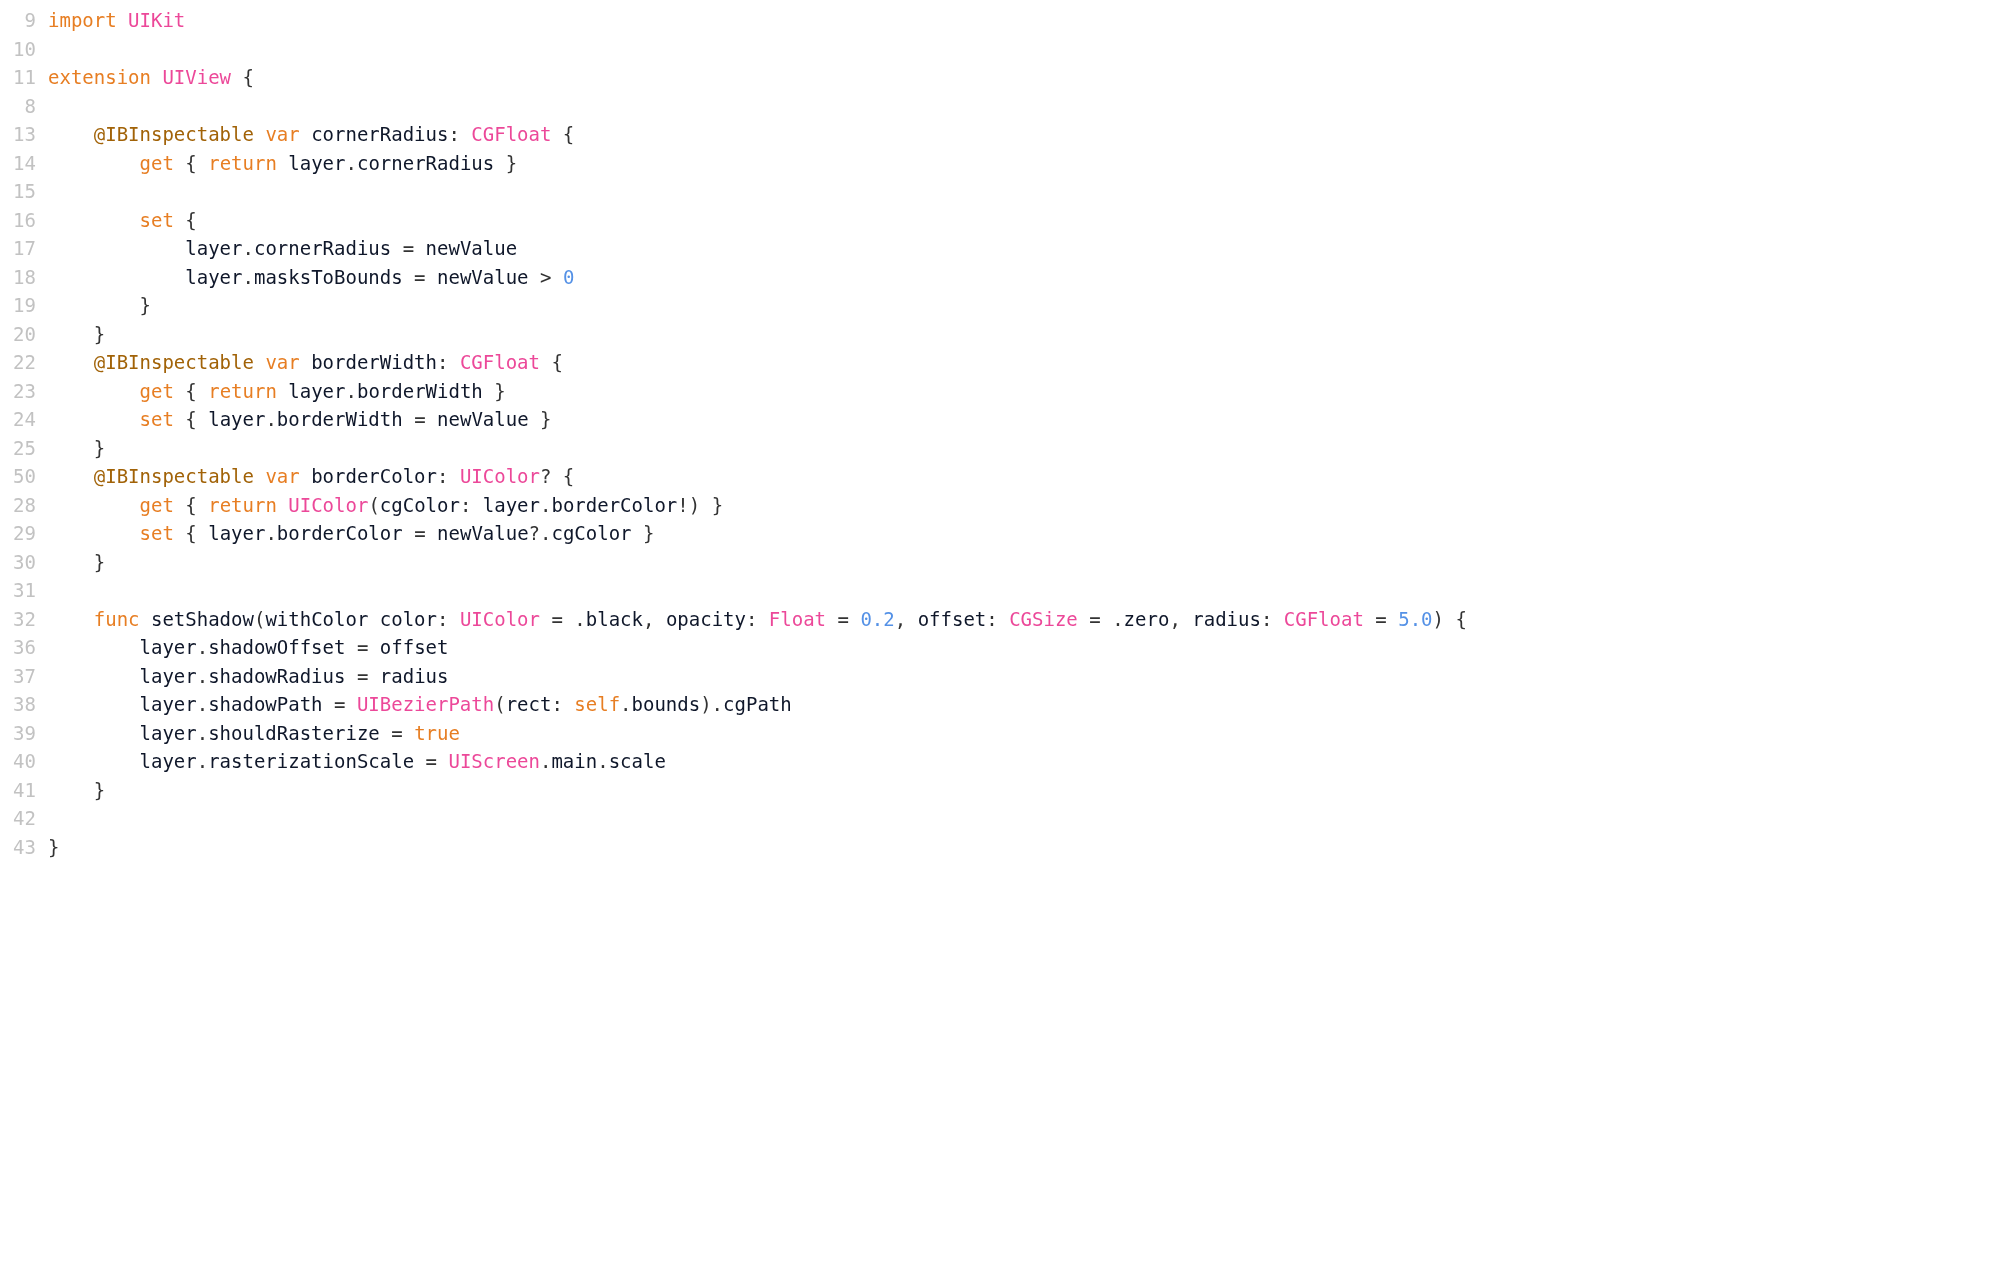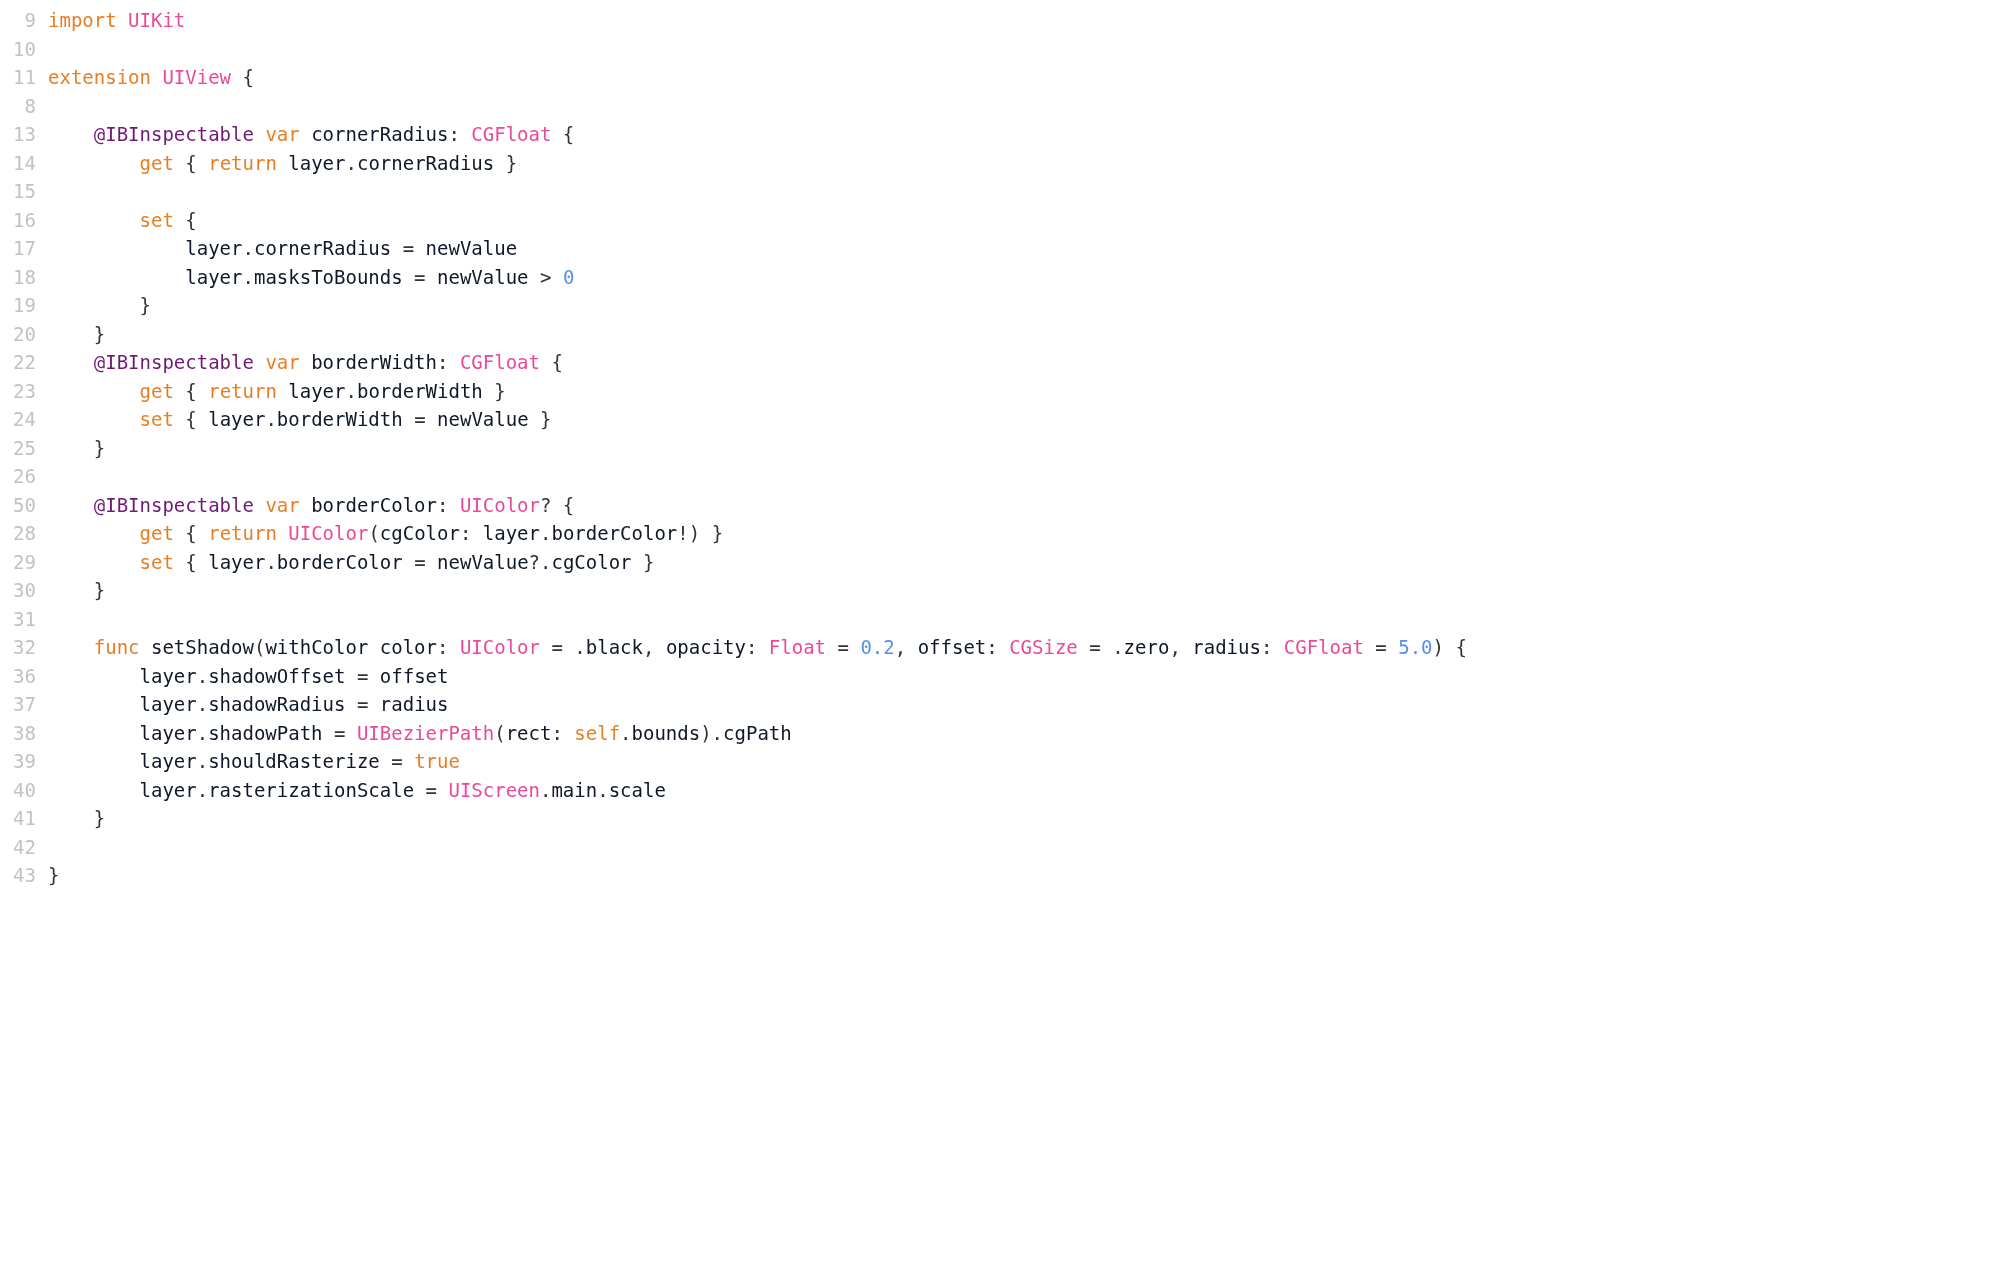--- a/index.html
+++ b/index.html
@@ -24,21 +24,21 @@
     color: #c2c2c2;
     padding-right: 12px;
     user-select: none;
     flex: 0 0 auto;
   }
   .code {
     flex: 1 1 auto;
   }
   
   .kw { color: #e77e23; }        
-  .attr { color: #701a75; text-align: center; }      
+  .attr { color: #a16207; text-align: center; }      
   .type { color: #ec4899; }      
   .id { color: #0f172a; }        
   .punc { color: #333333; }      
   .plain { color: #333333; }
   .num { color: #5491e6; }
 </style>
 </head>
 <body>
 
 <div class="editor" id="editor">
@@ -51,21 +51,20 @@
     <div class="line"><span class="gutter">15</span><span class="code">&nbsp;</span></div>
     <div class="line"><span class="gutter">16</span><span class="code"><span class="plain">        </span><span class="kw">set</span><span class="plain"> </span><span class="punc">{</span></span></div>
     <div class="line"><span class="gutter">17</span><span class="code"><span class="plain">            </span><span class="id">layer</span><span class="punc">.</span><span class="id">cornerRadius</span><span class="plain"> </span><span class="punc">=</span><span class="plain"> </span><span class="id">newValue</span></span></div>
     <div class="line"><span class="gutter">18</span><span class="code"><span class="plain">            </span><span class="id">layer</span><span class="punc">.</span><span class="id">masksToBounds</span><span class="plain"> </span><span class="punc">=</span><span class="plain"> </span><span class="id">newValue</span><span class="plain"> </span><span class="punc">&gt;</span><span class="plain"> </span><span class="num">0</span></span></div>
     <div class="line"><span class="gutter">19</span><span class="code"><span class="plain">        </span><span class="punc">}</span></span></div>
     <div class="line"><span class="gutter">20</span><span class="code"><span class="plain">    </span><span class="punc">}</span></span></div>
     <div class="line"><span class="gutter">22</span><span class="code"><span class="plain">    </span><span class="attr">@IBInspectable</span><span class="plain"> </span><span class="kw">var</span><span class="plain"> </span><span class="id">borderWidth</span><span class="punc">: </span><span class="type">CGFloat</span><span class="plain"> </span><span class="punc">{</span></span></div>
     <div class="line"><span class="gutter">23</span><span class="code"><span class="plain">        </span><span class="kw">get</span><span class="plain"> </span><span class="punc">{</span><span class="plain"> </span><span class="kw">return</span><span class="plain"> </span><span class="id">layer</span><span class="punc">.</span><span class="id">borderWidth</span><span class="plain"> </span><span class="punc">}</span></span></div>
     <div class="line"><span class="gutter">24</span><span class="code"><span class="plain">        </span><span class="kw">set</span><span class="plain"> </span><span class="punc">{</span><span class="plain"> </span><span class="id">layer</span><span class="punc">.</span><span class="id">borderWidth</span><span class="plain"> </span><span class="punc">=</span><span class="plain"> </span><span class="id">newValue</span><span class="plain"> </span><span class="punc">}</span></span></div>
     <div class="line"><span class="gutter">25</span><span class="code"><span class="plain">    </span><span class="punc">}</span></span></div>
-    <div class="line"><span class="gutter">26</span><span class="code">&nbsp;</span></div>
     <div class="line"><span class="gutter">50</span><span class="code"><span class="plain">    </span><span class="attr">@IBInspectable</span><span class="plain"> </span><span class="kw">var</span><span class="plain"> </span><span class="id">borderColor</span><span class="punc">: </span><span class="type">UIColor</span><span class="punc">? </span><span class="punc">{</span></span></div>
     <div class="line"><span class="gutter">28</span><span class="code"><span class="plain">        </span><span class="kw">get</span><span class="plain"> </span><span class="punc">{</span><span class="plain"> </span><span class="kw">return</span><span class="plain"> </span><span class="type">UIColor</span><span class="punc">(</span><span class="id">cgColor</span><span class="punc">: </span><span class="id">layer</span><span class="punc">.</span><span class="id">borderColor</span><span class="punc">!) </span><span class="punc">}</span></span></div>
     <div class="line"><span class="gutter">29</span><span class="code"><span class="plain">        </span><span class="kw">set</span><span class="plain"> </span><span class="punc">{</span><span class="plain"> </span><span class="id">layer</span><span class="punc">.</span><span class="id">borderColor</span><span class="plain"> </span><span class="punc">=</span><span class="plain"> </span><span class="id">newValue</span><span class="punc">?.</span><span class="id">cgColor</span><span class="plain"> </span><span class="punc">}</span></span></div>
     <div class="line"><span class="gutter">30</span><span class="code"><span class="plain">    </span><span class="punc">}</span></span></div>
     <div class="line"><span class="gutter">31</span><span class="code">&nbsp;</span></div>
     <div class="line"><span class="gutter">32</span><span class="code"><span class="plain">    </span><span class="kw">func</span><span class="plain"> </span><span class="id">setShadow</span><span class="punc">(</span><span class="id">withColor</span><span class="plain"> </span><span class="id">color</span><span class="punc">: </span><span class="type">UIColor</span><span class="plain"> </span><span class="punc">=</span><span class="plain"> </span><span class="punc">.</span><span class="id">black</span><span class="punc">, </span><span class="id">opacity</span><span class="punc">: </span><span class="type">Float</span><span class="plain"> </span><span class="punc">=</span><span class="plain"> </span><span class="num">0.2</span><span class="punc">, </span><span class="id">offset</span><span class="punc">: </span><span class="type">CGSize</span><span class="plain"> </span><span class="punc">=</span><span class="plain"> </span><span class="punc">.</span><span class="id">zero</span><span class="punc">, </span><span class="id">radius</span><span class="punc">: </span><span class="type">CGFloat</span><span class="plain"> </span><span class="punc">=</span><span class="plain"> </span><span class="num">5.0</span><span class="punc">) </span><span class="punc">{</span></span></div>
     <div class="line"><span class="gutter">36</span><span class="code"><span class="plain">        </span><span class="id">layer</span><span class="punc">.</span><span class="id">shadowOffset</span><span class="plain"> </span><span class="punc">=</span><span class="plain"> </span><span class="id">offset</span></span></div>
     <div class="line"><span class="gutter">37</span><span class="code"><span class="plain">        </span><span class="id">layer</span><span class="punc">.</span><span class="id">shadowRadius</span><span class="plain"> </span><span class="punc">=</span><span class="plain"> </span><span class="id">radius</span></span></div>
     <div class="line"><span class="gutter">38</span><span class="code"><span class="plain">        </span><span class="id">layer</span><span class="punc">.</span><span class="id">shadowPath</span><span class="plain"> </span><span class="punc">=</span><span class="plain"> </span><span class="type">UIBezierPath</span><span class="punc">(</span><span class="id">rect</span><span class="punc">: </span><span class="kw">self</span><span class="punc">.</span><span class="id">bounds</span><span class="punc">).</span><span class="id">cgPath</span></span></div>
     <div class="line"><span class="gutter">39</span><span class="code"><span class="plain">        </span><span class="id">layer</span><span class="punc">.</span><span class="id">shouldRasterize</span><span class="plain"> </span><span class="punc">=</span><span class="plain"> </span><span class="kw">true</span></span></div>

